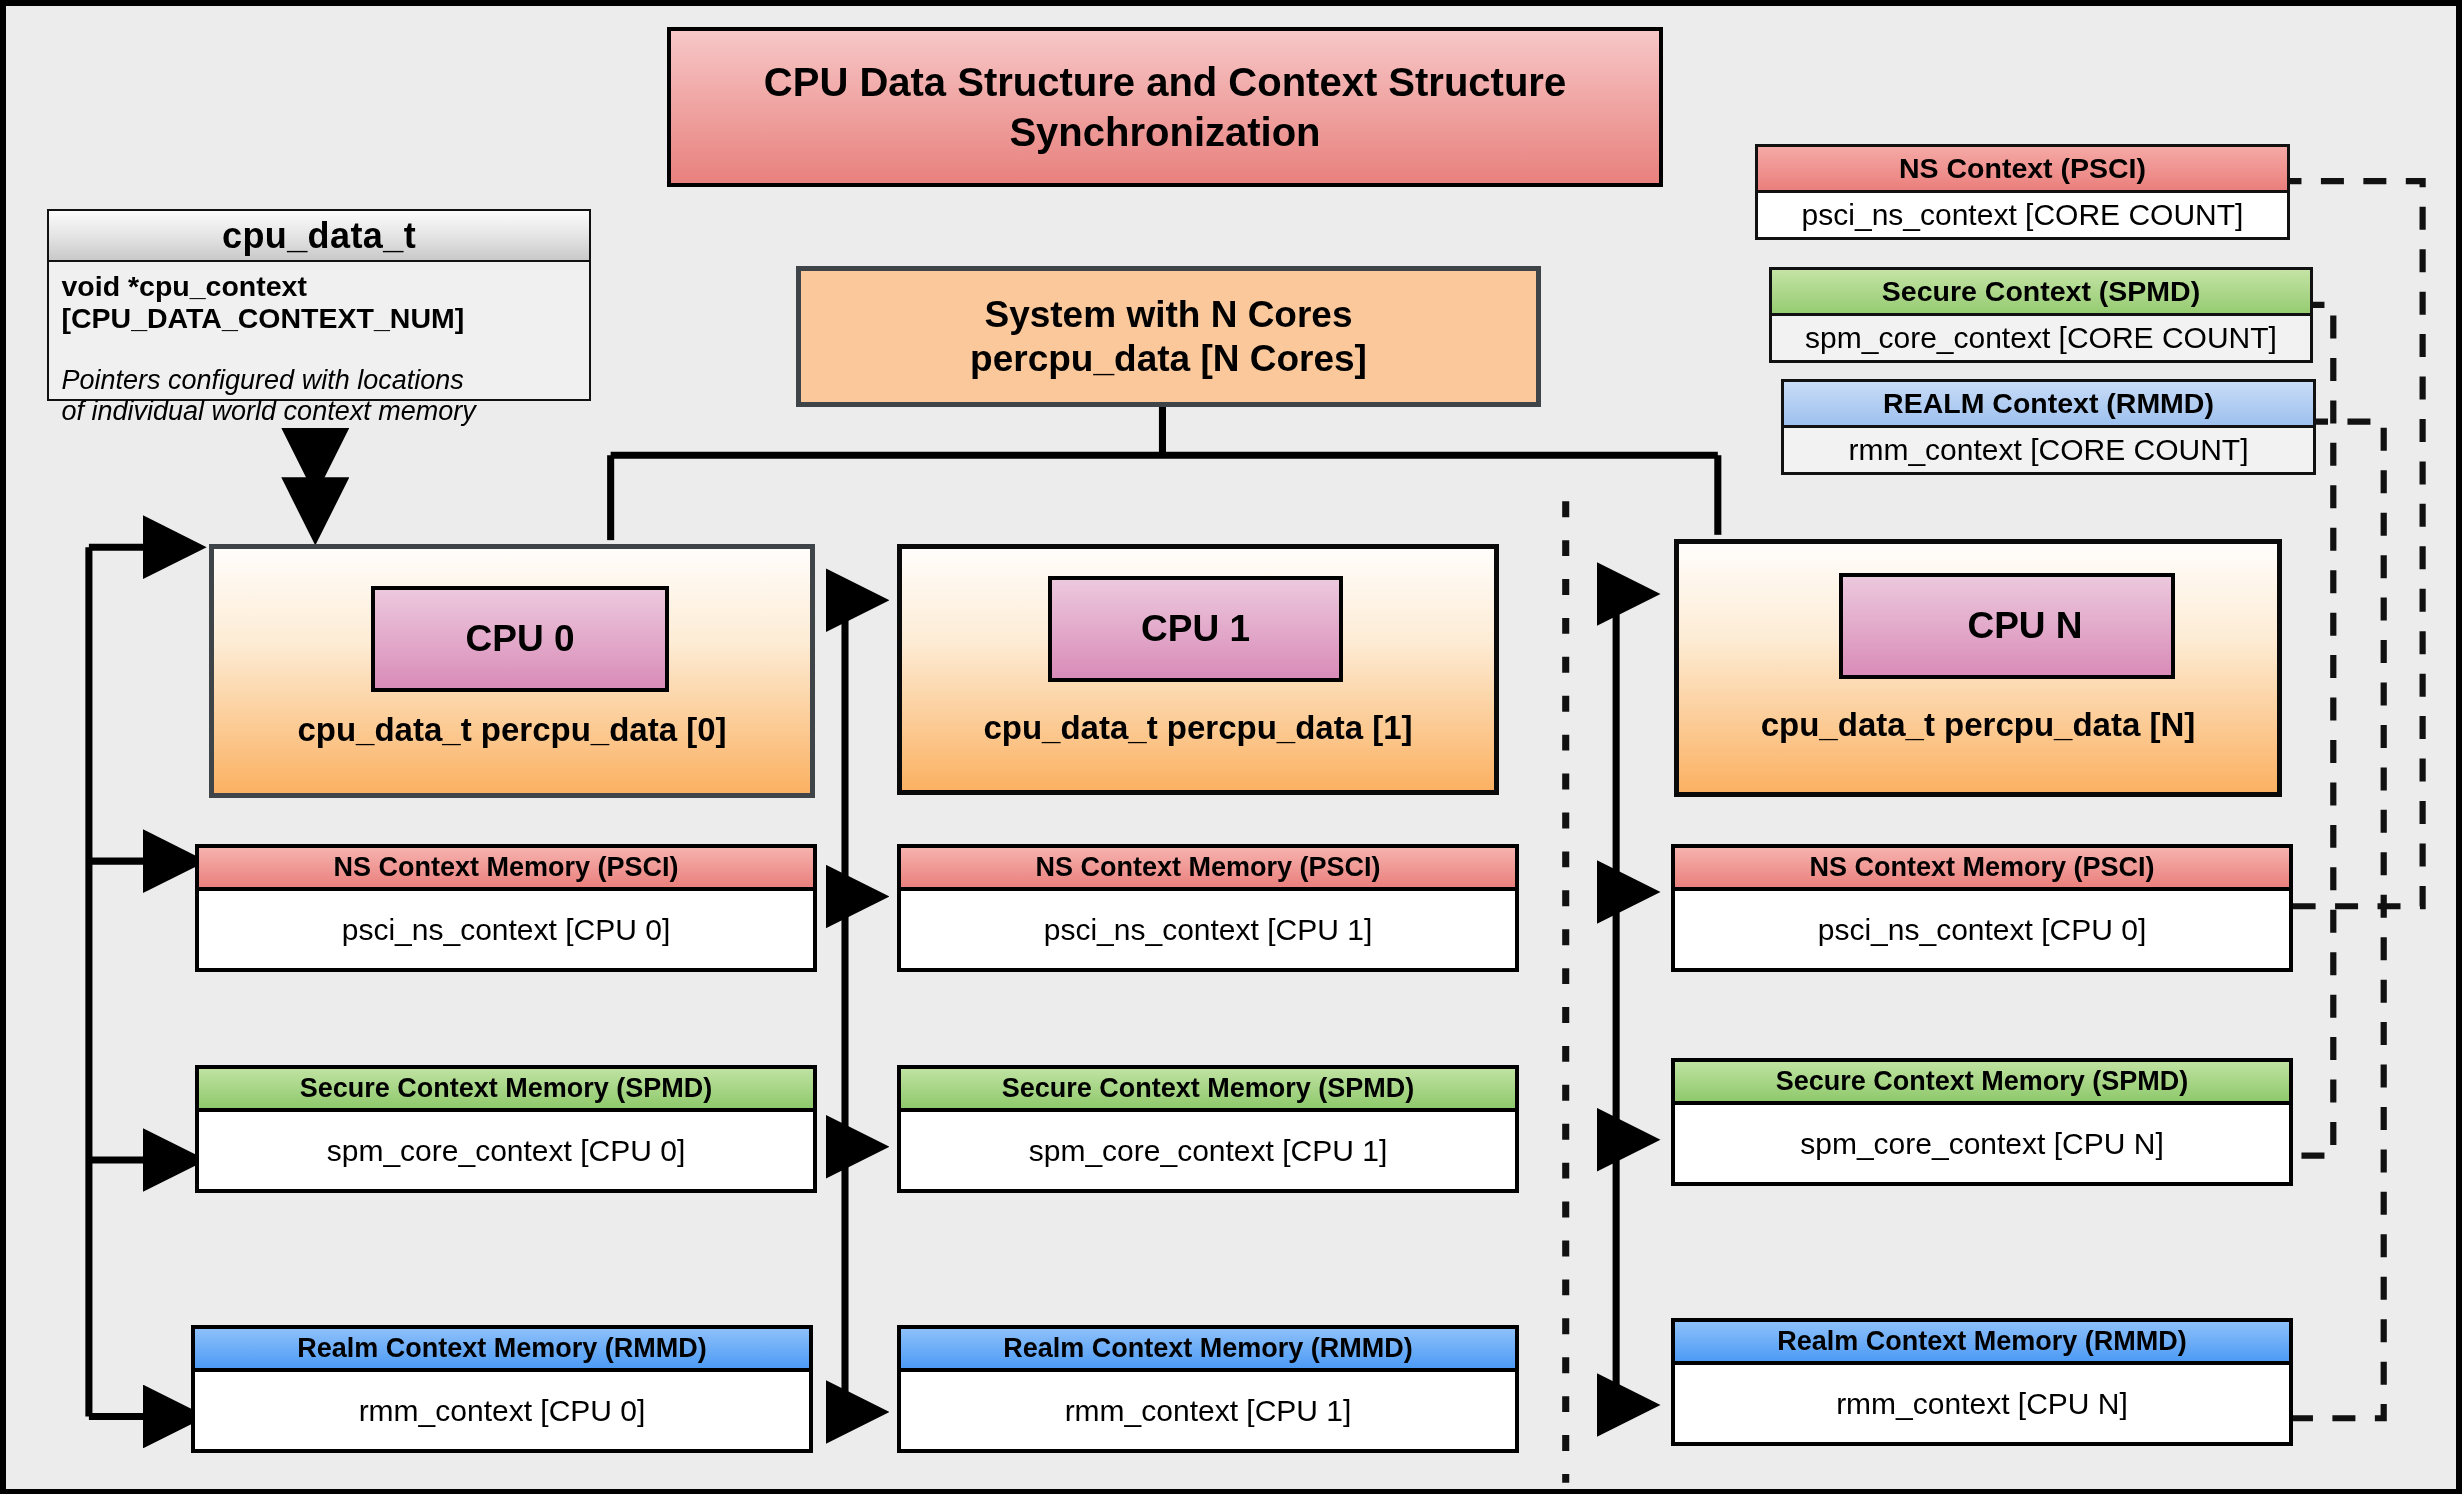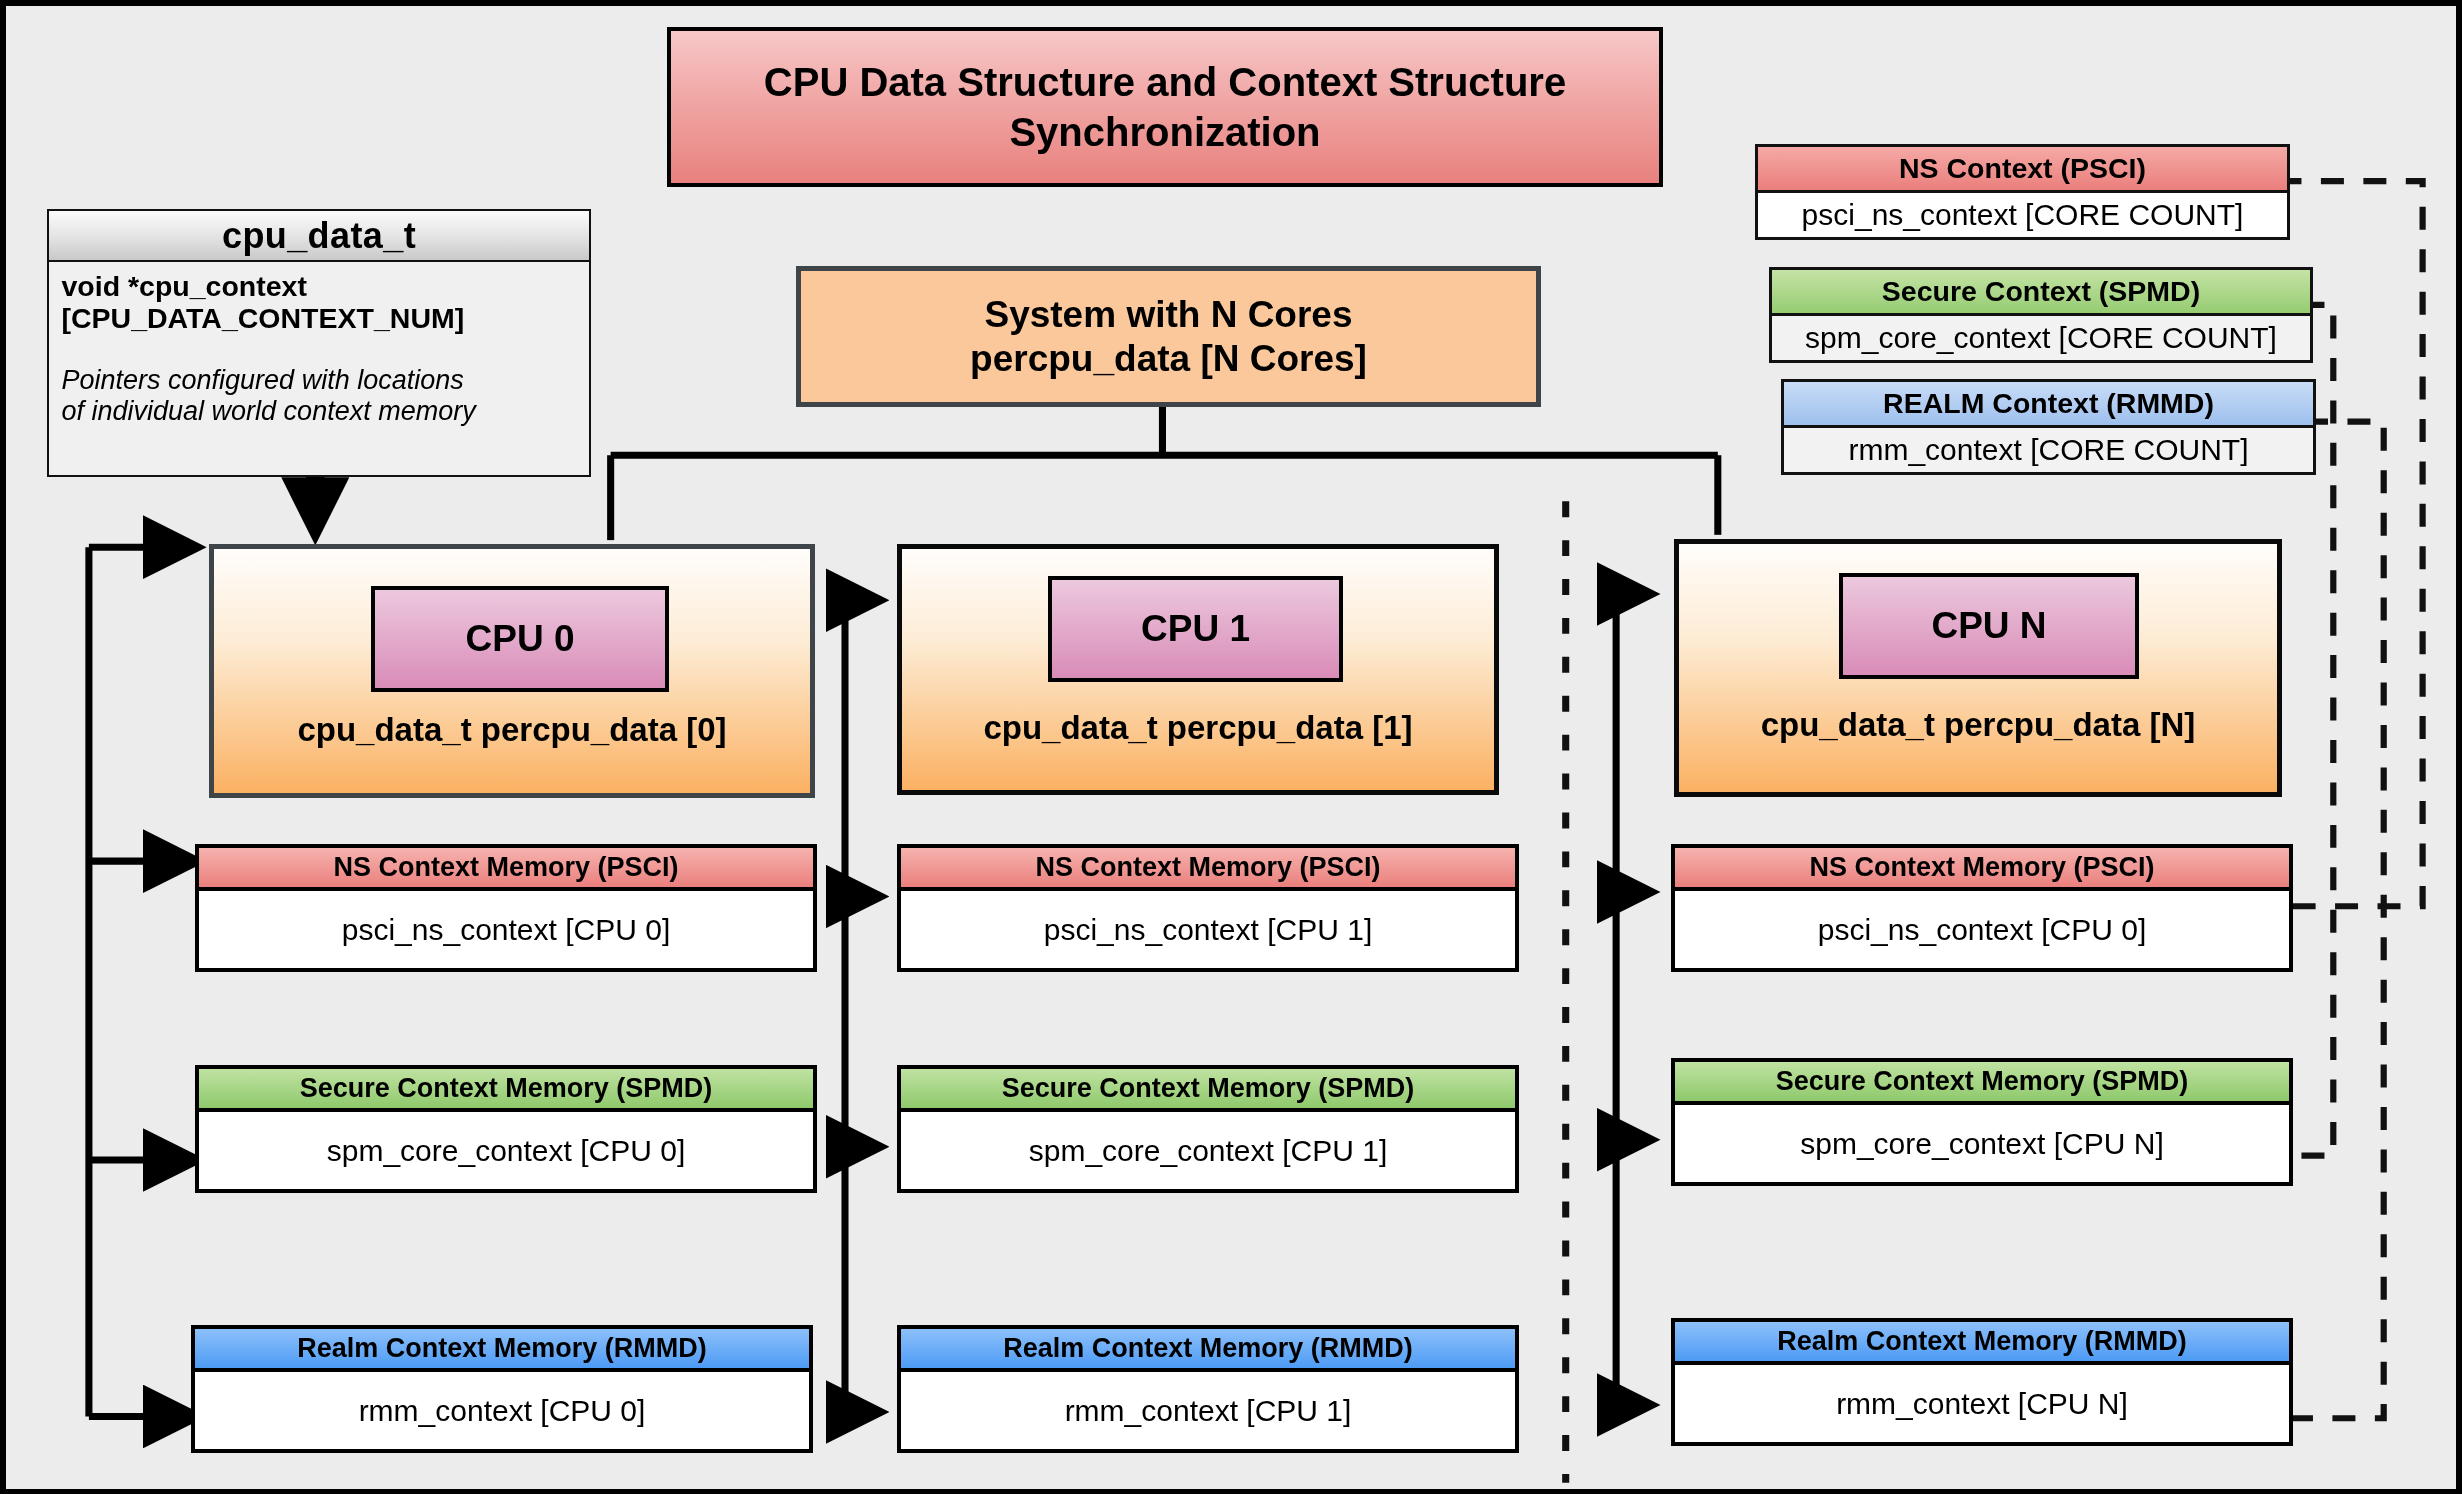--- a/index.html
+++ b/index.html
@@ -17,21 +17,21 @@
   #title-box{
     left:661px;top:21.4px;width:996px;height:160px;
     border:4.5px solid #000;
     background:linear-gradient(to bottom,#f7c7c7 0%,#f0a7a5 45%,#e8817e 100%);
     display:flex;align-items:center;justify-content:center;text-align:center;
     font-size:40px;font-weight:bold;color:#000;line-height:1.25;padding:0 16px;
   }
 
   
   #cpudata-box{
-    left:41px;top:203px;width:544px;height:268px;
+    left:41px;top:203px;width:544px;height:192px;
     border:2.7px solid #111;background:#f0f0f0;
   }
   #cpudata-header{
     height:49px;border-bottom:2.7px solid #111;
     background:linear-gradient(to bottom,#fcfcfc 0%,#e2e2e2 55%,#c9c9c9 100%);
     display:flex;align-items:center;justify-content:center;
     font-size:36px;font-weight:bold;letter-spacing:0.4px;
   }
   #cpudata-body{padding:9px 12.5px 0 12.5px;}
   .cd-line{font-size:28.5px;font-weight:bold;line-height:1.12;}
@@ -225,21 +225,21 @@
   <div class="node ctxmem" style="left:891px;top:1059px;width:622px;">
     <div class="hd hd-sec">Secure Context Memory (SPMD)</div>
     <div class="bd">spm_core_context [CPU 1]</div>
   </div>
   <div class="node ctxmem" style="left:891px;top:1319px;width:622px;">
     <div class="hd hd-rlm">Realm Context Memory (RMMD)</div>
     <div class="bd">rmm_context [CPU 1]</div>
   </div>
 
   <div class="node cpu-box dark" id="cpuN-box">
-    <div class="cpu-chip" style="left:160px;top:28.5px;width:292px;height:98px;">CPU N</div>
+    <div class="cpu-chip" style="left:160px;top:28.5px;width:292px;height:98px;padding-left:36px;">CPU N</div>
     <div class="cpu-caption" style="top:162px;text-align:center;">cpu_data_t percpu_data [N]</div>
   </div>
 
   <div class="node ctxmem" style="left:1665px;top:838px;width:622px;">
     <div class="hd hd-ns">NS Context Memory (PSCI)</div>
     <div class="bd">psci_ns_context [CPU 0]</div>
   </div>
   <div class="node ctxmem" style="left:1665px;top:1052px;width:622px;">
     <div class="hd hd-sec">Secure Context Memory (SPMD)</div>
     <div class="bd">spm_core_context [CPU N]</div>

